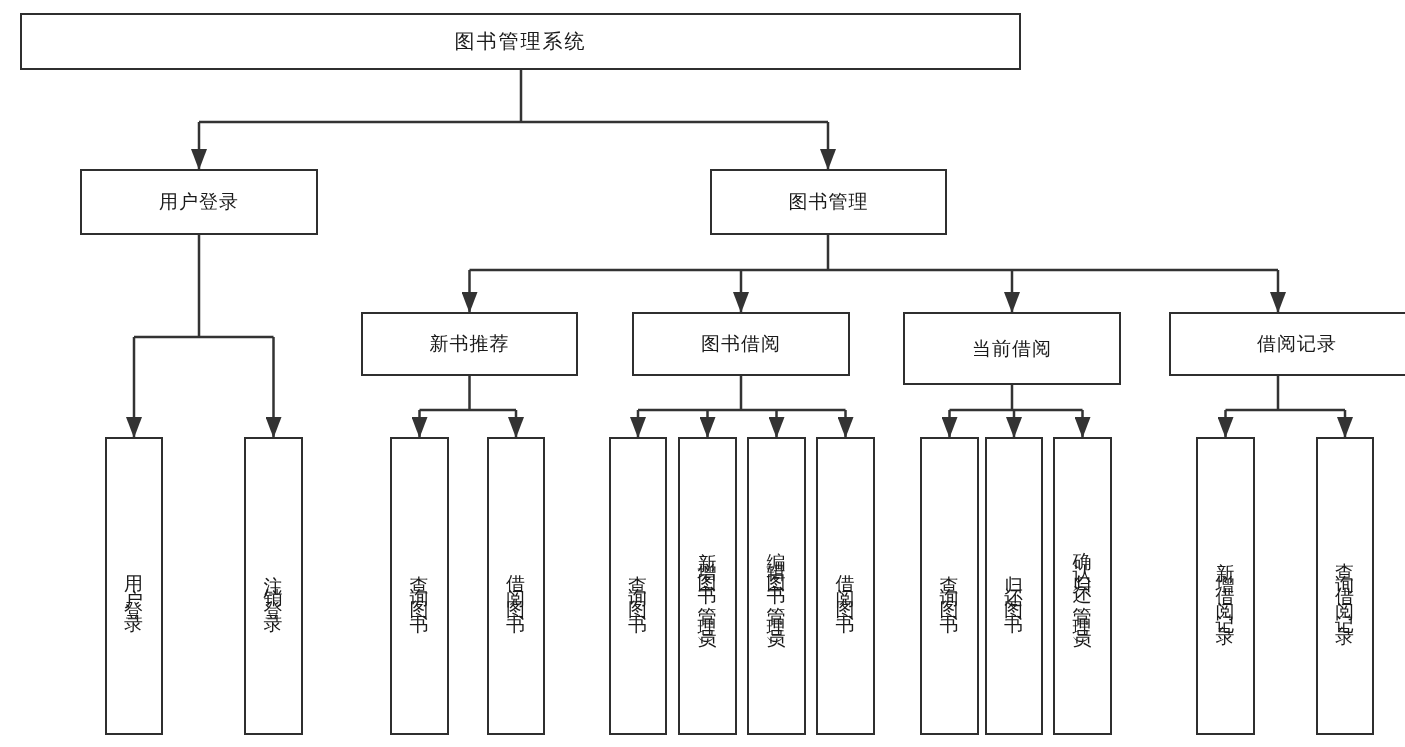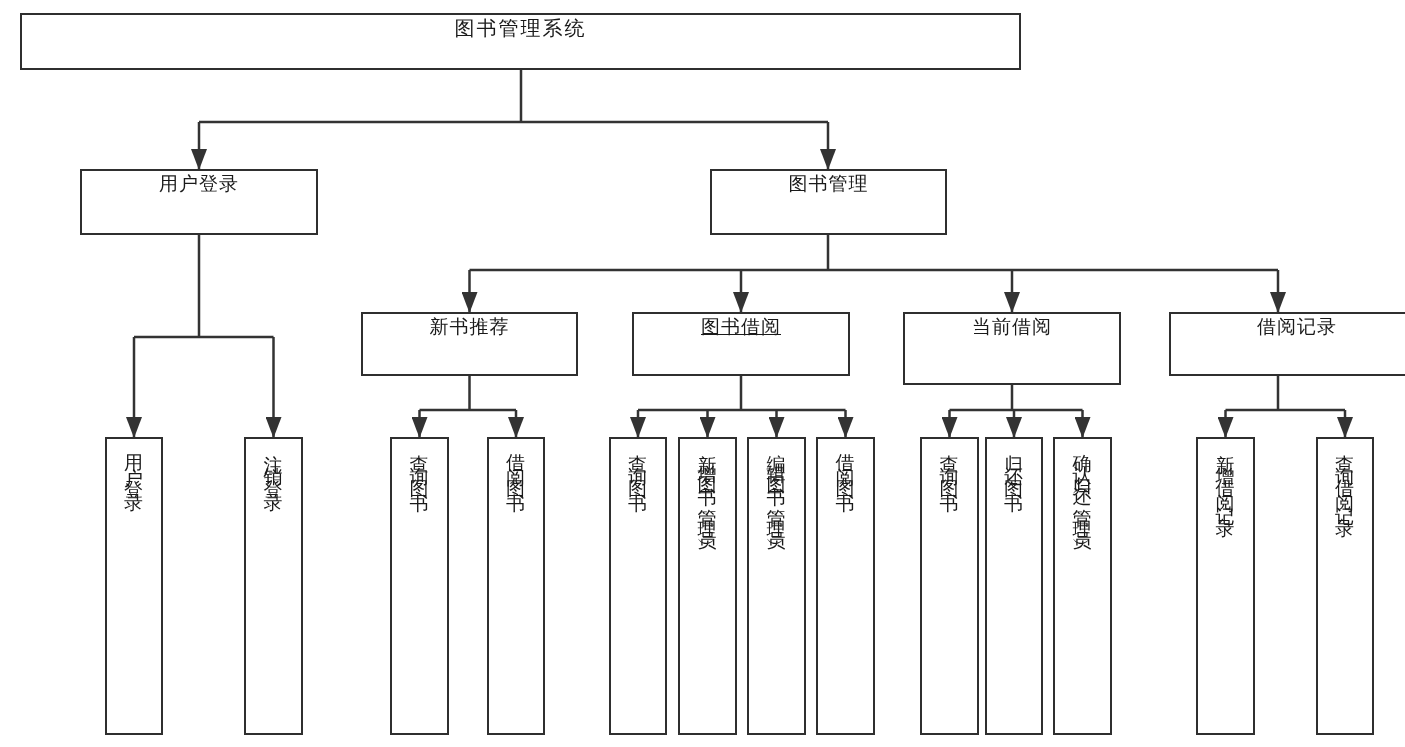--- a/index.html
+++ b/index.html
@@ -20,21 +20,21 @@
     left: 0;
     top: 0;
     z-index: 1;
   }
   .node {
     position: absolute;
     box-sizing: border-box;
     background: #ffffff;
     border: 2.5px solid #2f2f2f;
     display: flex;
-    align-items: flex-start;
+    align-items: center;
     justify-content: center;
     z-index: 2;
     color: #1a1a1a;
   }
   .node .lbl {
     font-size: 19px;
     letter-spacing: 1px;
     white-space: nowrap;
   }
   .node.root .lbl {
@@ -118,21 +118,21 @@
   <div class="node" style="left:80px; top:169px; width:238px; height:66px;">
     <span class="lbl">用户登录</span>
   </div>
   <div class="node" style="left:361px; top:312px; width:217px; height:64px;">
     <span class="lbl">新书推荐</span>
   </div>
 
   <div class="node" style="left:710px; top:169px; width:237px; height:66px;">
     <span class="lbl">图书管理</span>
   </div>
-  <div class="node" style="left:632px; top:312px; width:218px; height:64px;text-decoration:underline;">
+  <div class="node" style="left:632px; top:312px; width:218px; height:64px;">
     <span class="lbl">图书借阅</span>
   </div>
   <div class="node" style="left:903px; top:312px; width:218px; height:73px;">
     <span class="lbl">当前借阅</span>
   </div>
   <div class="node" style="left:1169px; top:312px; width:256px; height:64px;">
     <span class="lbl">借阅记录</span>
   </div>
 
   <div class="node leaf" style="left:105px; top:437px; width:58px; height:298px;">

